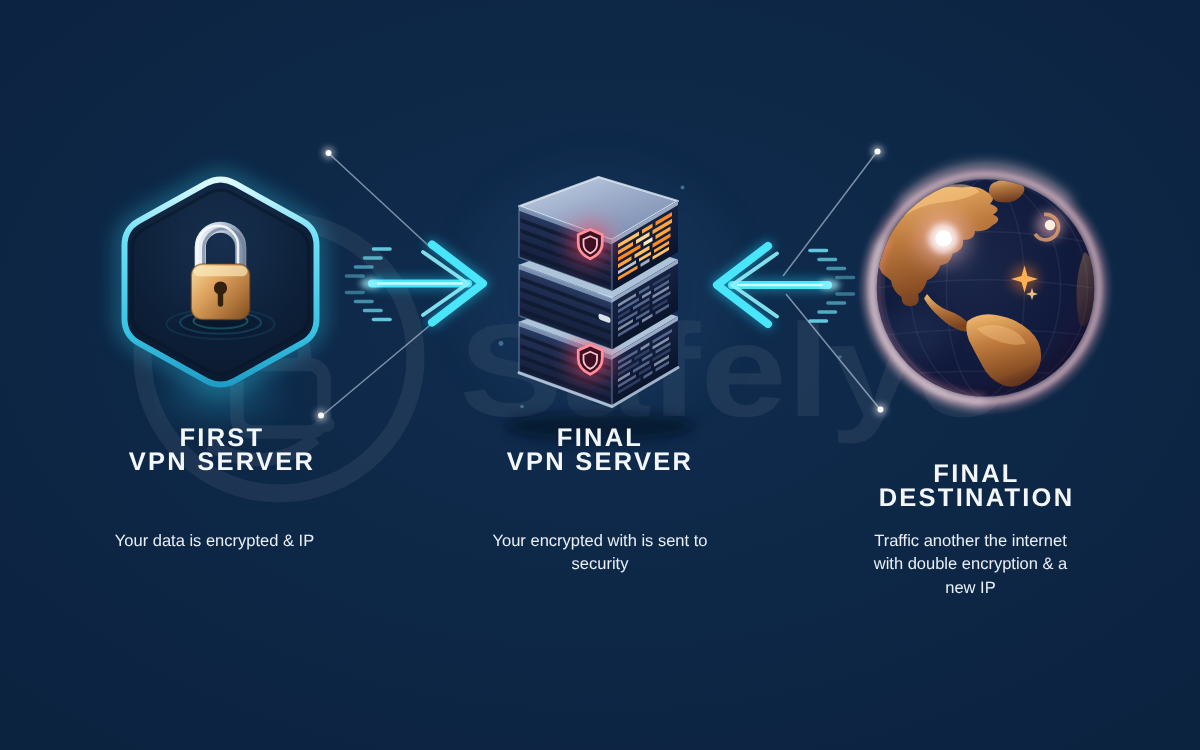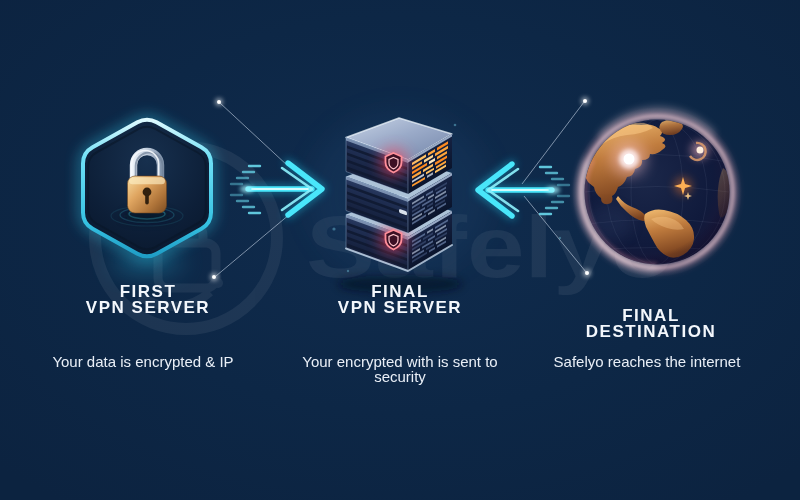--- a/index.html
+++ b/index.html
@@ -1,21 +1,21 @@
 <!DOCTYPE html>
 <html><head>
 <meta charset="utf-8">
 <style>
   html,body{margin:0;padding:0;}
   body{width:800px;height:500px;overflow:hidden;background:#0d2845;font-family:"Liberation Sans",sans-serif;}
   .stage{position:relative;width:800px;height:500px;background:radial-gradient(ellipse 560px 360px at 400px 215px,#102c4e 0%,#0d2746 55%,#0c2340 100%);overflow:hidden;}
   .gfx{position:absolute;left:0;top:0;}
   .label-block{position:absolute;text-align:center;transform:translateX(-50%);}
   .node-title{color:#f3f7fc;font-weight:700;font-size:17px;line-height:16px;letter-spacing:1.5px;white-space:nowrap;text-align:center;}
-  .node-desc{color:#e9eff7;font-weight:400;font-size:15px;line-height:15.4px;white-space:nowrap;}
+  .node-desc{color:#e9eff7;font-weight:400;font-size:11px;line-height:15.4px;white-space:nowrap;}
 </style>
 </head>
 <body>
 
 <div class="stage">
 
 <svg class="gfx" width="800" height="500" viewBox="0 0 800 500">
 <defs>
   <linearGradient id="hexStroke" x1="0" y1="0" x2="0" y2="1">
     <stop offset="0" stop-color="#dffaff"></stop>
@@ -406,16 +406,18 @@
 
 <div class="label-block" style="left:143px;top:354px;">
   <div class="node-desc">Your data is encrypted &amp; IP</div>
   <div class="node-desc"></div>
 </div>
 <div class="label-block" style="left:400px;top:354px;">
   <div class="node-desc">Your encrypted with is sent to</div>
   <div class="node-desc">security</div>
 </div>
 <div class="label-block" style="left:647px;top:354px;">
-  <div class="node-desc">Safelyo reaches the internet</div>
+  <div class="node-desc">Traffic another the internet</div>
+  <div class="node-desc">with double encryption &amp; a</div>
+  <div class="node-desc">new IP</div>
 </div>
 
 </div>
 
 </body></html>

